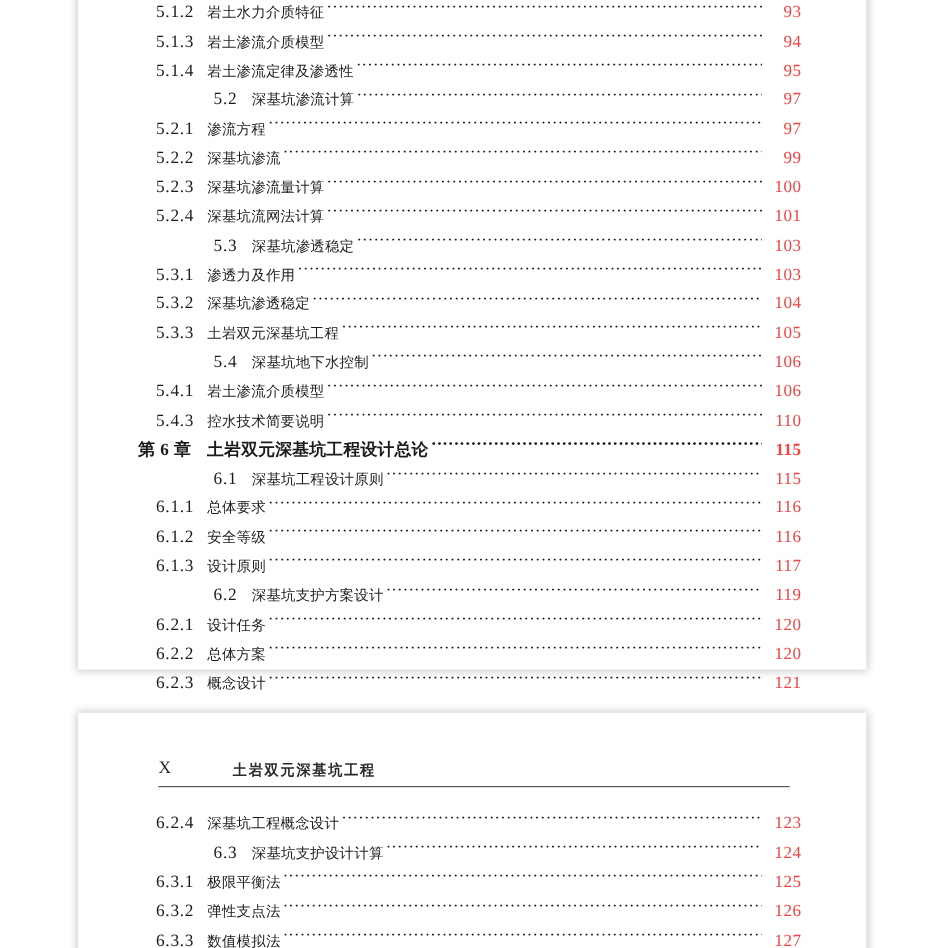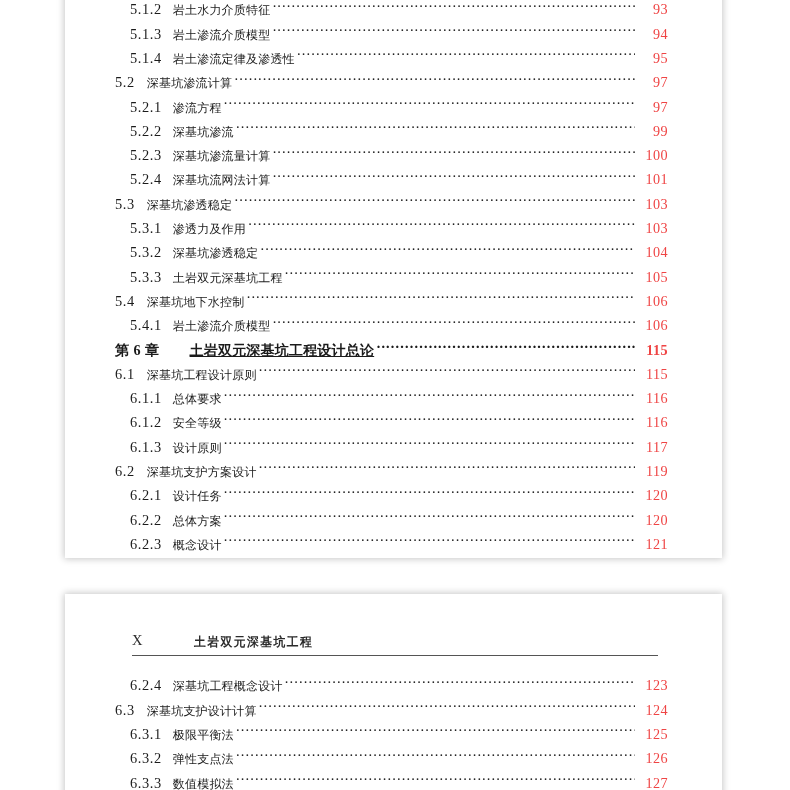--- a/index.html
+++ b/index.html
@@ -126,26 +126,26 @@
     width: 30px;
     text-align: right;
     font-size: 14.2px;
     letter-spacing: 0.4px;
     font-family: "Liberation Serif", "DejaVu Serif", serif;
     color: #ef4444;
   }
 
   
   .lvl-chap { padding-left: 50px; }
-  .lvl-chap .num { font-weight: bold; font-size: 14.2px; margin-right: 30px; letter-spacing: 0.4px; }
-  .lvl-chap .title { font-weight: bold; font-size: 14px; text-decoration: underline; }
+  .lvl-chap .num { font-weight: bold; font-size: 14.2px; margin-right: 13px; letter-spacing: 0.4px; }
+  .lvl-chap .title { font-weight: bold; font-size: 14px; }
   .lvl-chap .pageno { font-weight: bold; }
   .lvl-chap .leader::after { font-weight: bold; letter-spacing: 0.2px; }
 
-  .lvl-2 { padding-left: 50px; }
+  .lvl-2 { padding-left: 113px; }
   .lvl-2 .num { margin-right: 12px; }
 
   .lvl-3 { padding-left: 65px; }
   .lvl-3 .num { margin-right: 11px; }
 
   .toc-row .pad-right { flex: 0 0 54px; }
 </style>
 </head>
 <body>
 
@@ -241,20 +241,27 @@
           <span class="title">深基坑地下水控制</span>
           <span class="leader"></span>
           <span class="pageno">106</span>
           <span class="pad-right"></span>
         </div>
         <div class="toc-row lvl-3">
           <span class="num">5.4.1</span>
           <span class="title">岩土渗流介质模型</span>
           <span class="leader"></span>
           <span class="pageno">106</span>
+          <span class="pad-right"></span>
+        </div>
+        <div class="toc-row lvl-3">
+          <span class="num">5.4.3</span>
+          <span class="title">控水技术简要说明</span>
+          <span class="leader"></span>
+          <span class="pageno">110</span>
           <span class="pad-right"></span>
         </div>
         <div class="toc-row lvl-chap">
           <span class="num">第 6 章</span>
           <span class="title">土岩双元深基坑工程设计总论</span>
           <span class="leader"></span>
           <span class="pageno">115</span>
           <span class="pad-right"></span>
         </div>
         <div class="toc-row lvl-2">

